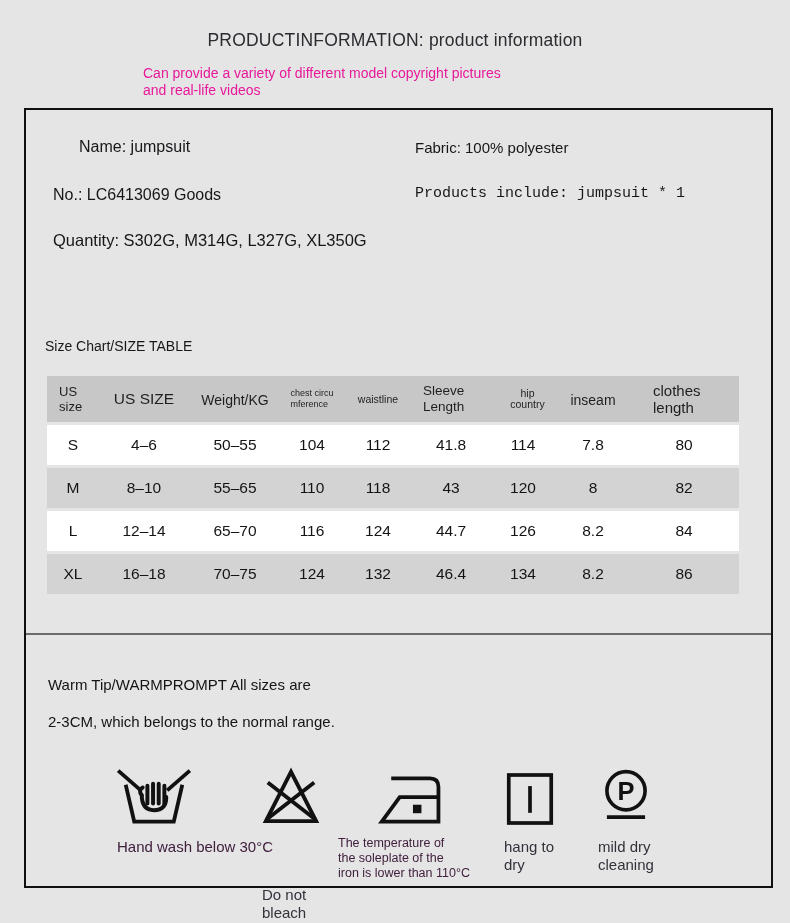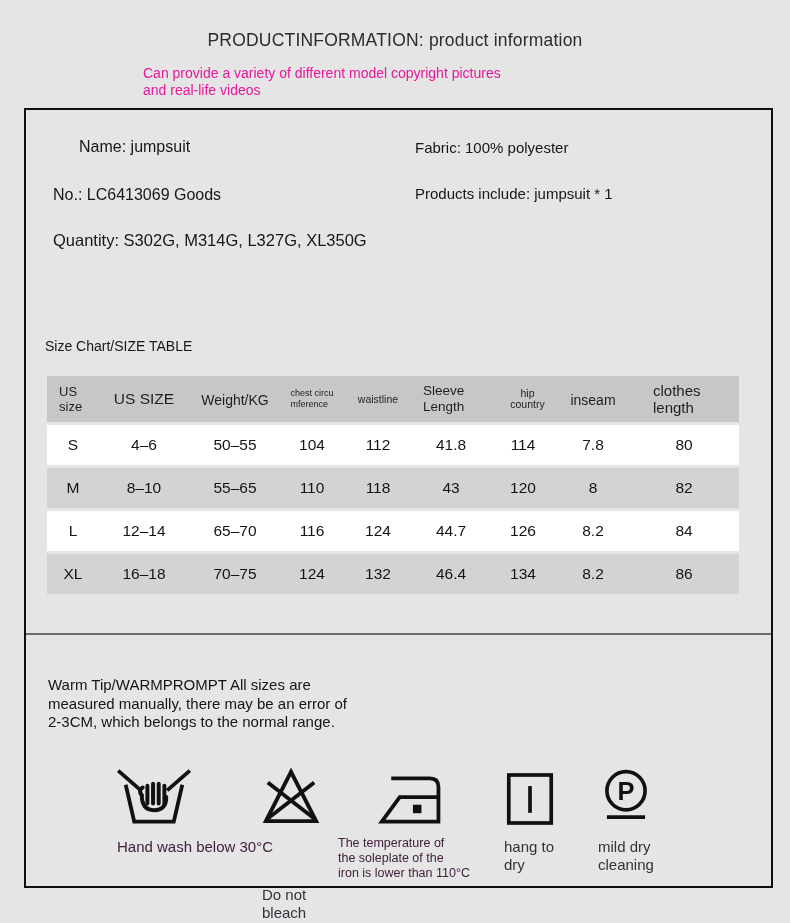--- a/index.html
+++ b/index.html
@@ -16,21 +16,21 @@
     font-size:14px;line-height:17px;color:#e8189a;
   }
   .main-box{
     position:absolute;left:24px;top:108px;width:745px;height:776px;
     border:2px solid #101010;
   }
   .info{position:absolute;font-size:16px;color:#17171a;white-space:nowrap;}
   .i-name{left:27px;top:28px;margin-left:26px;}
   .i-fabric{left:389px;top:29px;font-size:15px;}
   .i-number{left:27px;top:76px;}
-  .i-includes{left:389px;top:75px;font-size:15px;}
+  .i-includes{left:389px;top:75px;font-size:15px;font-family:Liberation Mono, monospace;}
   .i-quantity{left:27px;top:121px;font-size:16.5px;}
   .i-selling{left:27px;top:166px;}
   .size-label{position:absolute;left:19px;top:228px;font-size:14px;color:#17171a;}
 
   .size-table-wrap{position:absolute;left:21px;top:263px;width:692px;}
   table.size-table{
     width:692px;table-layout:fixed;border-collapse:separate;border-spacing:0 3px;
   }
   table.size-table th{
     background:#c7c7c7;height:46px;font-weight:normal;color:#1f1f22;
@@ -168,21 +168,21 @@
               <td>86</td>
           </tr>
         </tbody>
       </table>
     </div>
 
     <div class="divider"></div>
 
     <div class="warm-tip">
       <span>Warm Tip/WARMPROMPT All sizes are</span><br>
-      <span>measured manually, there may be an error of</span><br>
+      <br>
       <span>2-3CM, which belongs to the normal range.</span>
     </div>
 
     <span class="care-icon ci-1">
       <svg width="76" height="66" viewBox="0 0 80 70">
         <path class="icon-stroke" d="M2 7 L26 28"></path>
         <path class="icon-stroke" d="M78 7 L54 28"></path>
         <path class="icon-stroke" d="M10 22 L19 61 L61 61 L70 22"></path>
         <g stroke="#111" stroke-width="4.2" stroke-linecap="round" fill="none">
           <path d="M33 23 V42"></path>

